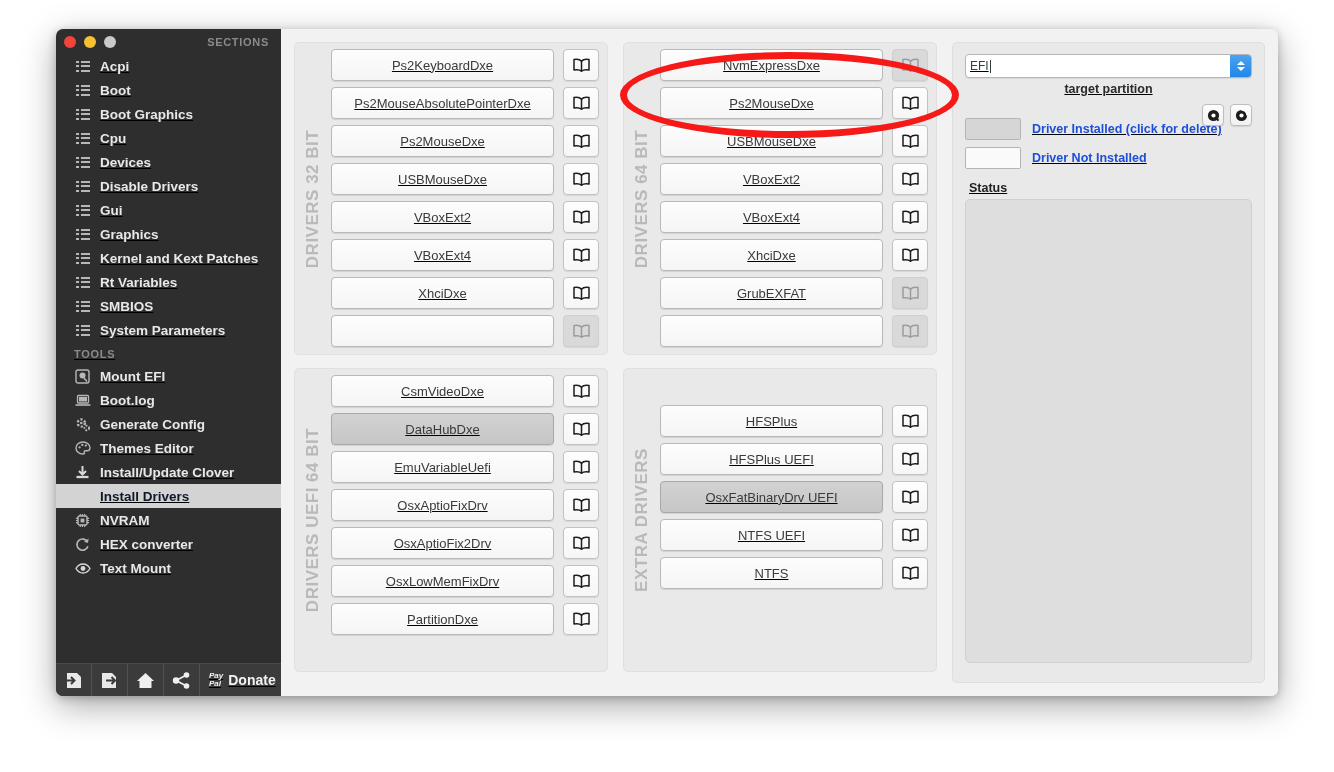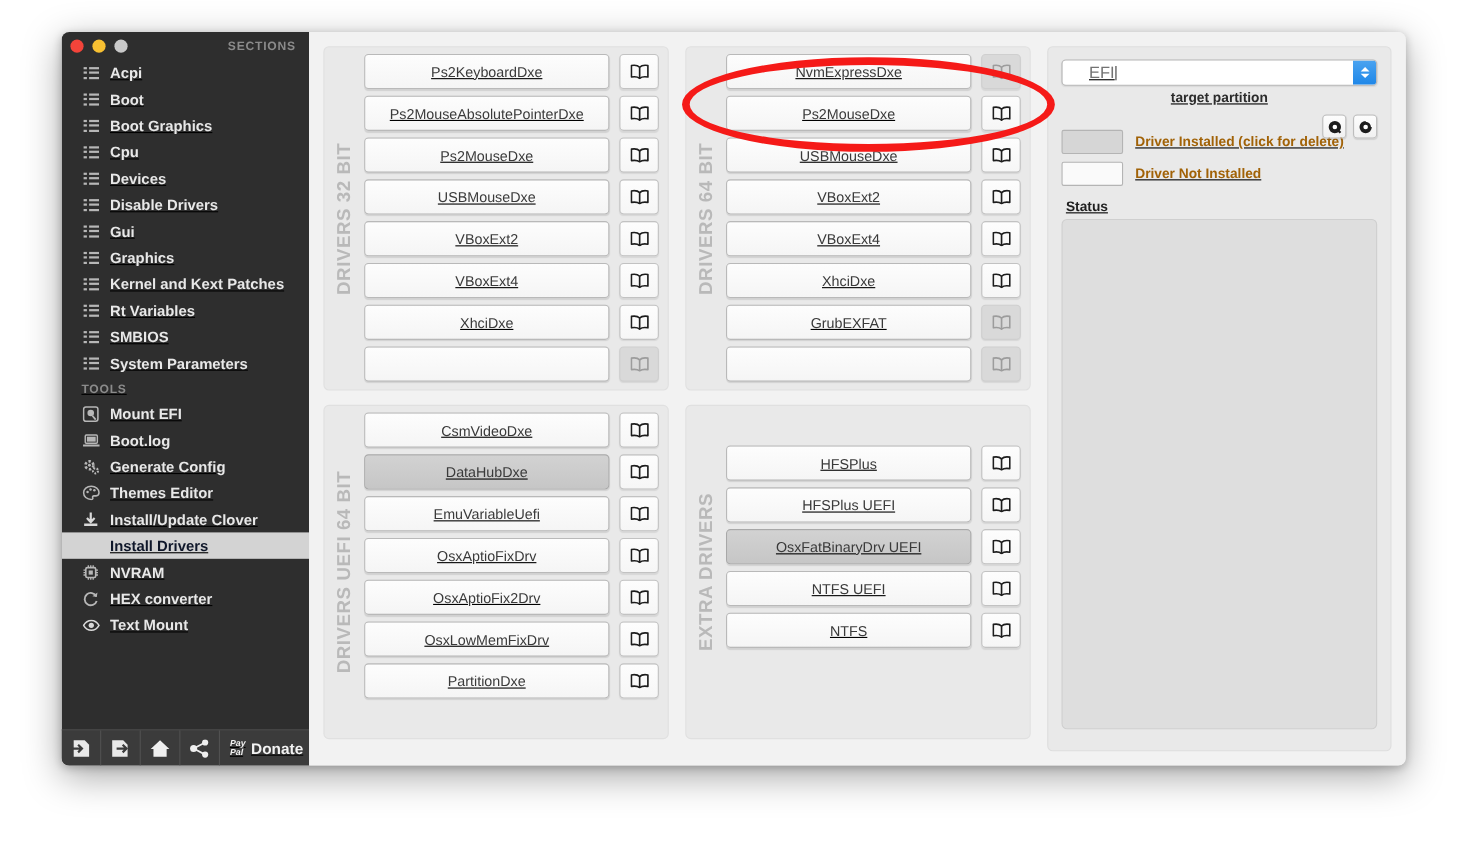--- a/index.html
+++ b/index.html
@@ -122,21 +122,21 @@
   
   .rightpanel{
     height:100%;background:#e9e9e9;border:1px solid #dedede;border-radius:5px;
     padding:11px 12px;position:relative;
   }
   .combo{
     height:22px;border:1px solid #b6b6b6;border-radius:4px;background:#ffffff;
     display:flex;align-items:center;position:relative;overflow:hidden;
     box-shadow:0 1px 1px rgba(0,0,0,.07);
   }
-  .combo-val{padding-left:24px;font-size:15px;color:#737373;}
+  .combo-val{padding-left:4px;font-size:12px;color:#14532d;}
   .caret{width:1px;height:13px;background:#3a3a3a;margin-left:1px;}
   .stepper{
     position:absolute;right:0;top:0;bottom:0;width:21px;
     background:linear-gradient(#4aa3f0,#1f87e8);
     display:flex;flex-direction:column;align-items:center;justify-content:center;gap:2px;
   }
   .chev{width:0;height:0;border-left:4px solid transparent;border-right:4px solid transparent;}
   .chev.up{border-bottom:4px solid #fff;}
   .chev.dn{border-top:4px solid #fff;}
   .tp-label{
@@ -147,21 +147,21 @@
     width:20px;height:20px;border-radius:4px;border:1px solid #bdbdbd;
     background:linear-gradient(#fdfdfd,#f1f1f1);
     display:flex;align-items:center;justify-content:center;
     box-shadow:0 1px 1px rgba(0,0,0,.1);cursor:default;
   }
   .legend{margin-top:22px;}
   .lg-row{display:flex;align-items:center;gap:11px;margin-bottom:7px;}
   .sw{width:54px;height:20px;border:1px solid #b4b4b4;border-radius:2px;}
   .sw.on{background:#d6d6d6;}
   .sw.off{background:#fafafa;}
-  .lg-txt{font-size:12.5px;font-weight:bold;color:#a16207;}
+  .lg-txt{font-size:12.5px;font-weight:bold;color:#1d4ed8;}
   .status-cap{font-size:12.5px;font-weight:bold;color:#1f1f1f;margin:12px 0 4px 4px;}
   .status-box{
     height:462px;background:#dedede;border:1px solid #cfcfcf;border-radius:5px;
   }
 
   
   .annot{
     position:absolute;left:564px;top:23px;width:325px;height:72px;
     border:7px solid #f51a18;border-radius:50%;
     pointer-events:none;

